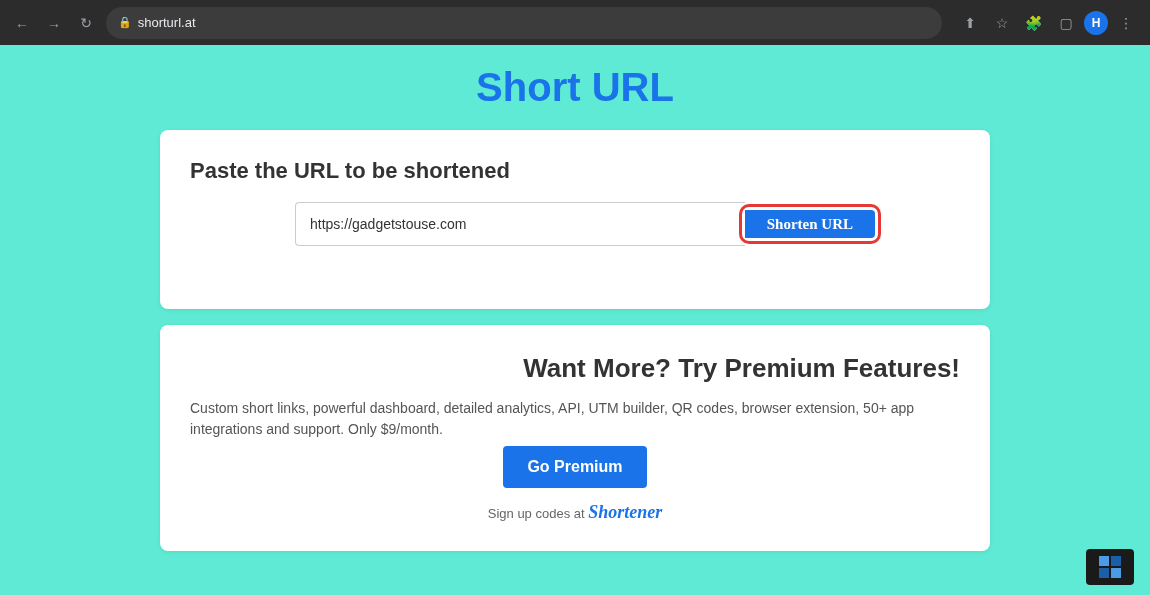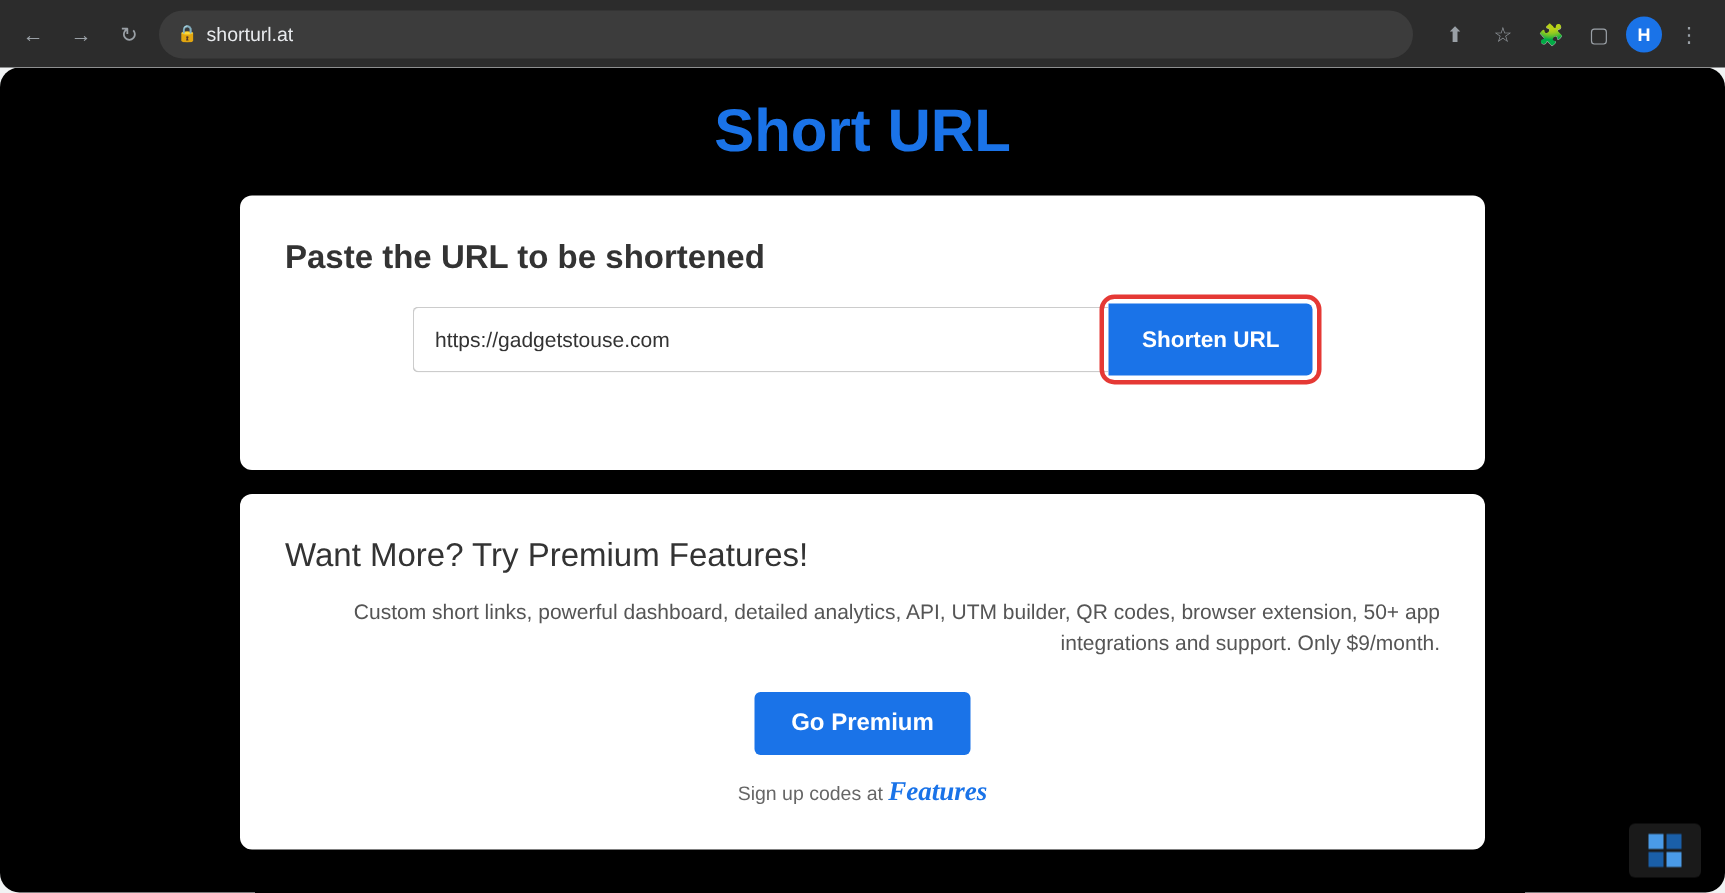--- a/index.html
+++ b/index.html
@@ -91,25 +91,24 @@
       align-items: center;
       justify-content: center;
       color: white;
       font-size: 12px;
       font-weight: bold;
     }
 
     
     .page-content {
       flex: 1;
-      background: #000000;
+      background: #5eead4;
       overflow-y: auto;
       padding: 20px 0 20px 0;
       position: relative;
-      border-radius: 13px;
     }
 
     .page-inner {
       max-width: 870px;
       margin: 0 auto;
       padding: 0 20px;
     }
 
     .page-title {
       text-align: center;
@@ -149,64 +148,66 @@
     .url-input {
       flex: 1;
       height: 44px;
       border: 1px solid #ccc;
       border-right: none;
       border-radius: 4px 0 0 4px;
       padding: 0 14px;
       font-size: 14px;
       color: #333;
       outline: none;
+      margin-left: 20px;
     }
 
     .shorten-btn-wrapper {
       position: relative;
       
       outline: 3px solid #e53935;
       outline-offset: 3px;
       border-radius: 4px;
     }
 
     .shorten-btn {
-      height: 48px;
+      height: 28px;
       background: #1a73e8;
       color: white;
       border: none;
       border-radius: 0 4px 4px 0;
       padding: 4px 22px;
       font-size: 15px;
       font-weight: 600;
       cursor: pointer;
       white-space: nowrap;
+      font-family: Liberation Serif, serif;
     }
 
     .card-description {
       text-align: center;
       color: #666;
       font-size: 13px;
       line-height: 1.6;
     }
 
     
     .premium-title {
-      text-align: left;
-      font-size: 22px;
-      font-weight: normal;
+      text-align: right;
+      font-size: 26px;
+      font-weight: bold;
       color: #333;
       margin-bottom: 14px;
     }
 
     .premium-desc {
-      text-align: right;
+      text-align: left;
       color: #555;
       font-size: 14px;
-      margin-bottom: 22px;
+      margin-bottom: 6px;
       line-height: 1.5;
     }
 
     .premium-btn {
       display: block;
       margin: 0 auto 14px;
       background: #1a73e8;
       color: white;
       border: none;
       border-radius: 4px;
@@ -305,21 +306,21 @@
       </p>
     </div>
 
     <div class="card">
       <h2 class="premium-title">Want More? Try Premium Features!</h2>
       <p class="premium-desc">Custom short links, powerful dashboard, detailed analytics, API, UTM builder, QR codes,
 browser extension, 50+ app integrations and support. Only $9/month.</p>
       <button class="premium-btn">Go Premium</button>
       <p class="signup-text">
         <span>Sign up codes at </span>
-        <span class="rebrandly-logo">Features</span>
+        <span class="rebrandly-logo">Shortener</span>
       </p>
     </div>
 
     <div class="bottom-section">
       
       
     </div>
 
   </div>
 

